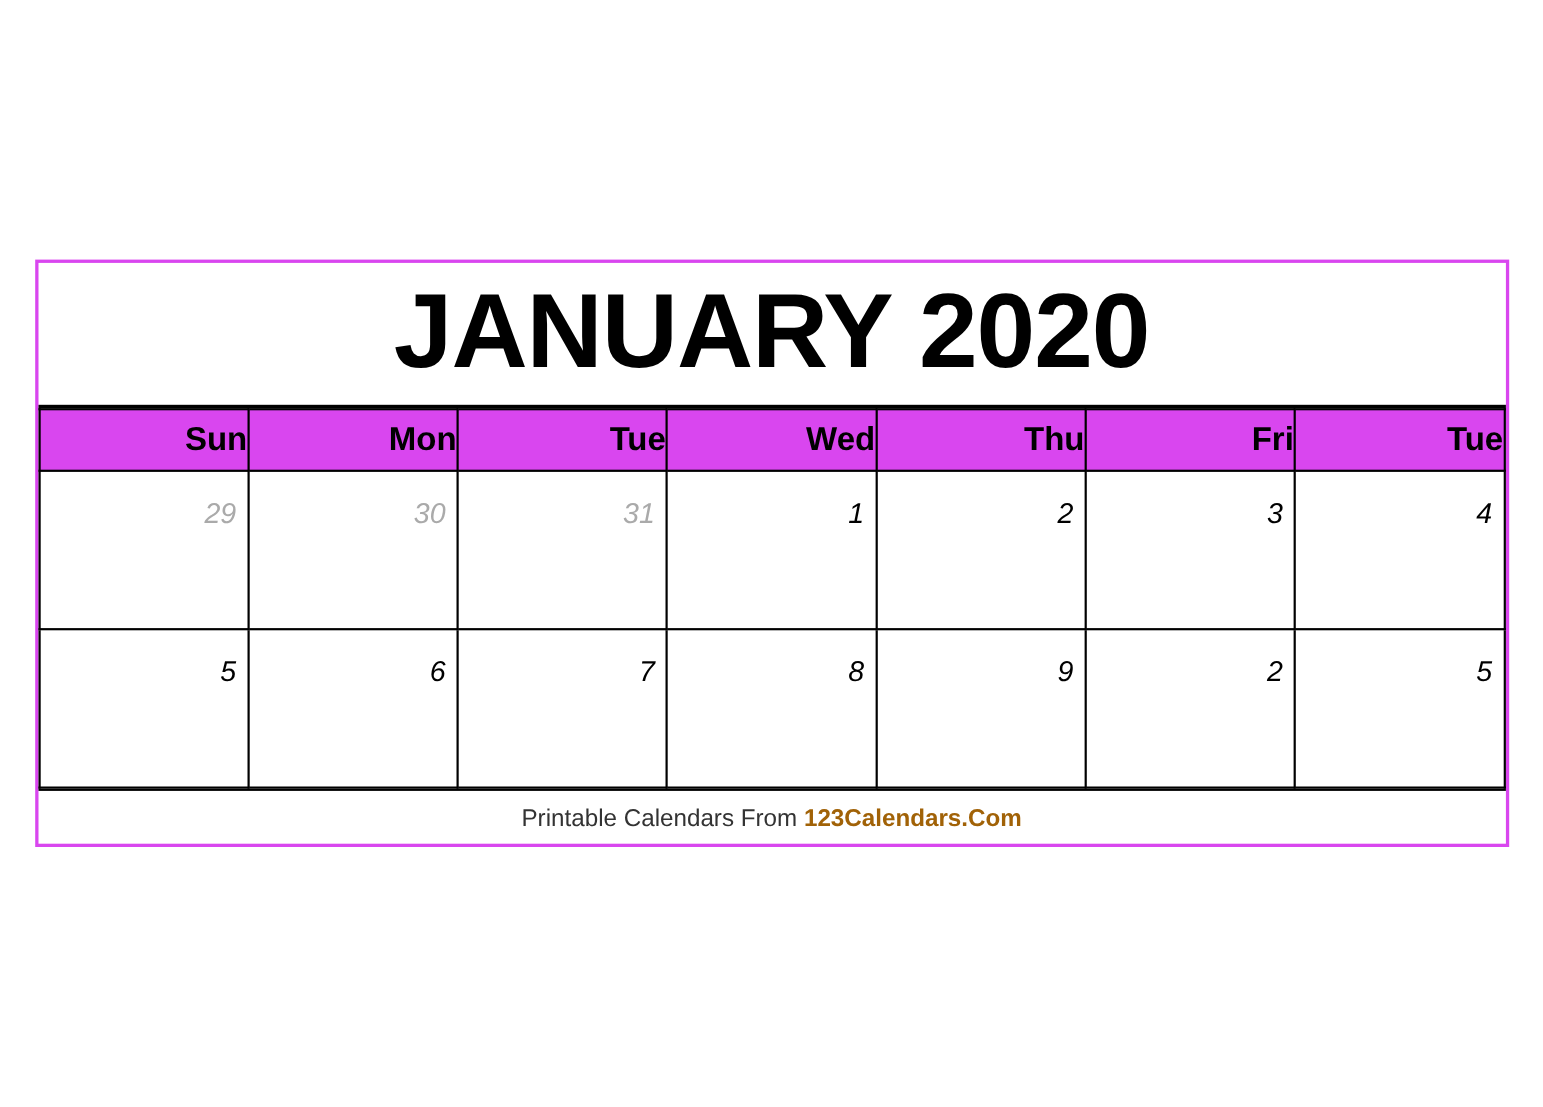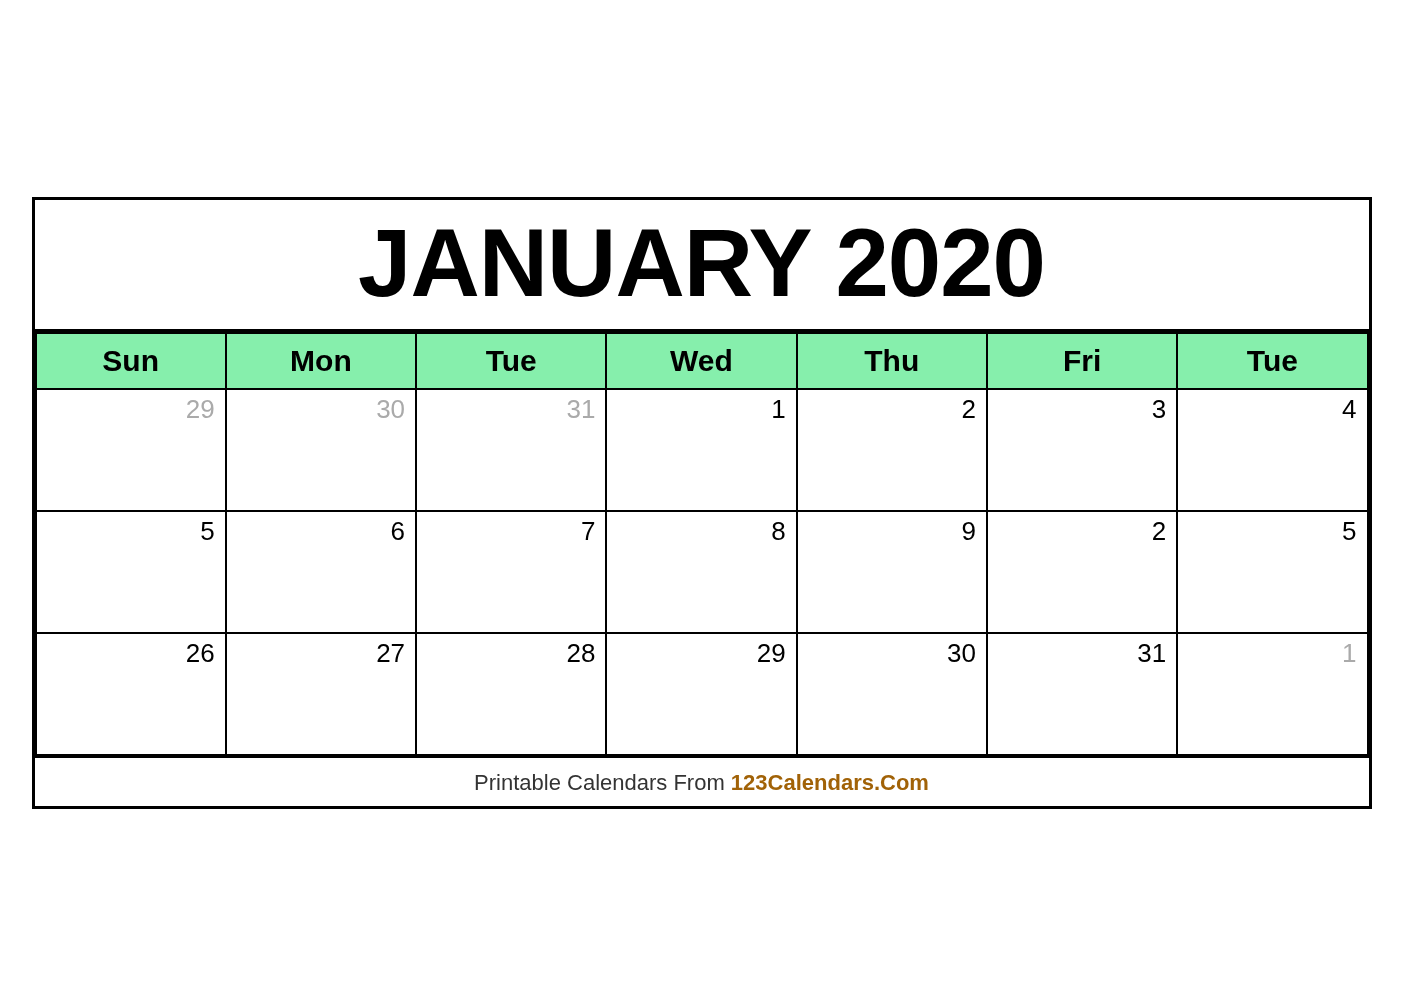--- a/index.html
+++ b/index.html
@@ -12,56 +12,57 @@
       background: #fff;
       display: flex;
       justify-content: center;
       align-items: center;
       min-height: 100vh;
       font-family: Arial, Helvetica, sans-serif;
     }
 
     .calendar-wrapper {
       width: 1340px;
-      border: 3px solid #000000;
+      border: 3px solid #d946ef;
       background: #fff;
     }
 
     .calendar-title {
       text-align: center;
       font-size: 96px;
       font-weight: 900;
       padding: 10px 0 14px 0;
       border-bottom: 3px solid #000;
       letter-spacing: -1px;
       color: #000;
       line-height: 1.1;
     }
 
     .calendar-grid {
       width: 100%;
       border-collapse: collapse;
     }
 
     .calendar-grid th {
-      background: #86efac;
+      background: #d946ef;
       border: 2px solid #000;
-      text-align: center;
+      text-align: right;
       font-size: 30px;
       font-weight: 700;
       padding: 10px 0;
       color: #000;
     }
 
     .calendar-grid td {
       border: 2px solid #000;
       vertical-align: top;
       width: calc(100% / 7);
-      height: 122px;
-      padding: 4px 10px 0 0;
+      height: 144px;
+      padding: 22px 10px 0 0;
+      font-style: italic;
     }
 
     .day-number {
       text-align: right;
       font-size: 26px;
       font-weight: 400;
       color: #000;
       display: block;
     }
 
@@ -142,42 +143,19 @@
           <td>
             <span class="day-number">9</span>
           </td>
           <td>
             <span class="day-number">2</span>
           </td>
           <td>
             <span class="day-number">5</span>
           </td>
         </tr>
-        <tr>
-          <td>
-            <span class="day-number">26</span>
-          </td>
-          <td>
-            <span class="day-number">27</span>
-          </td>
-          <td>
-            <span class="day-number">28</span>
-          </td>
-          <td>
-            <span class="day-number">29</span>
-          </td>
-          <td>
-            <span class="day-number">30</span>
-          </td>
-          <td>
-            <span class="day-number">31</span>
-          </td>
-          <td>
-            <span class="day-number outside">1</span>
-          </td>
-        </tr>
       </tbody>
   </table>
 
   <div class="footer">
     <span>Printable Calendars From </span><strong>123Calendars.Com</strong>
   </div>
 </div>
 
 </body></html>

